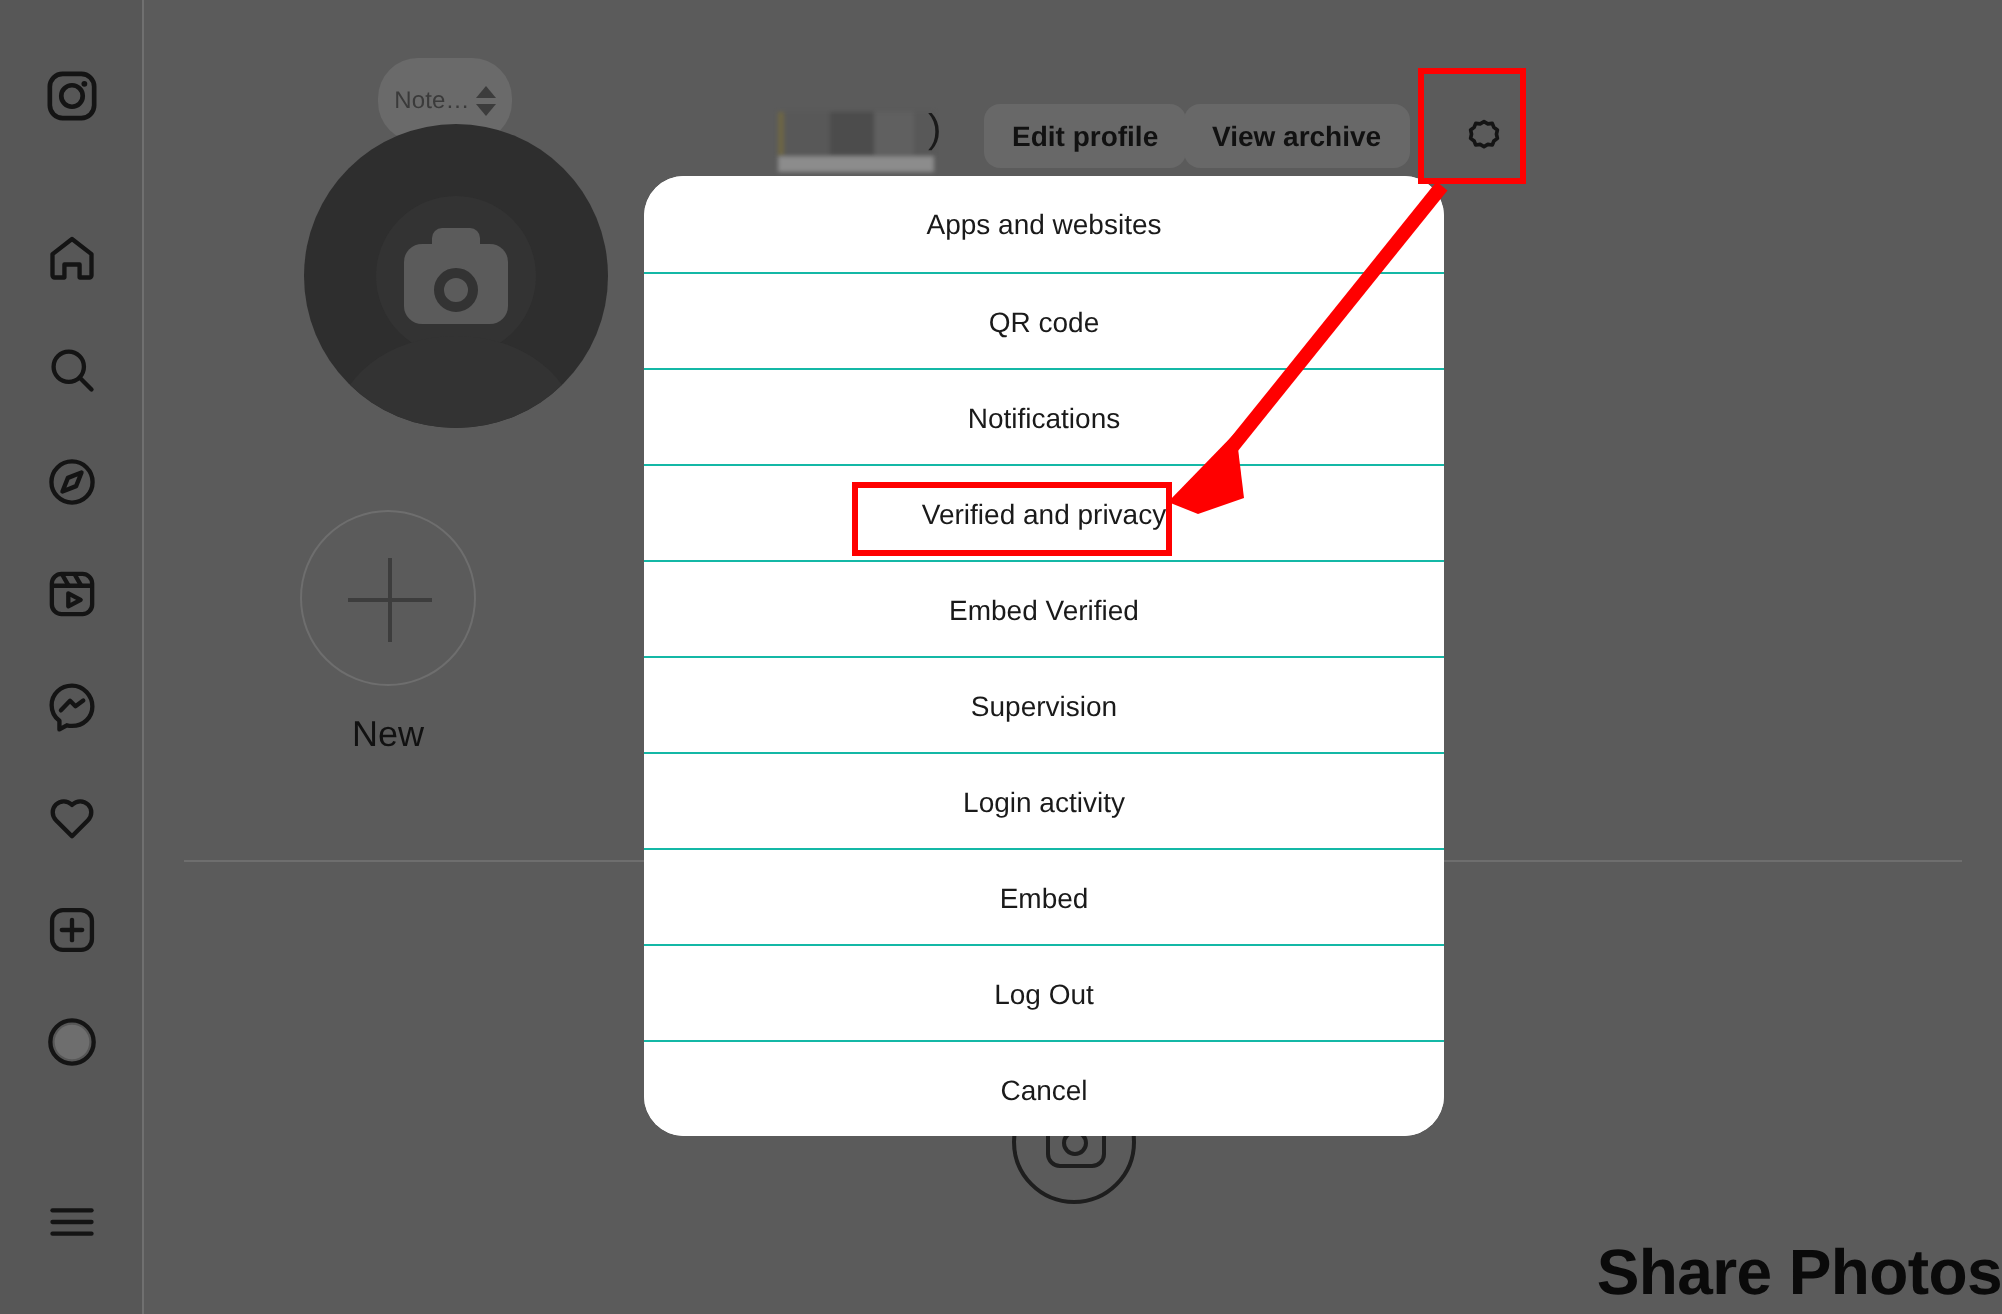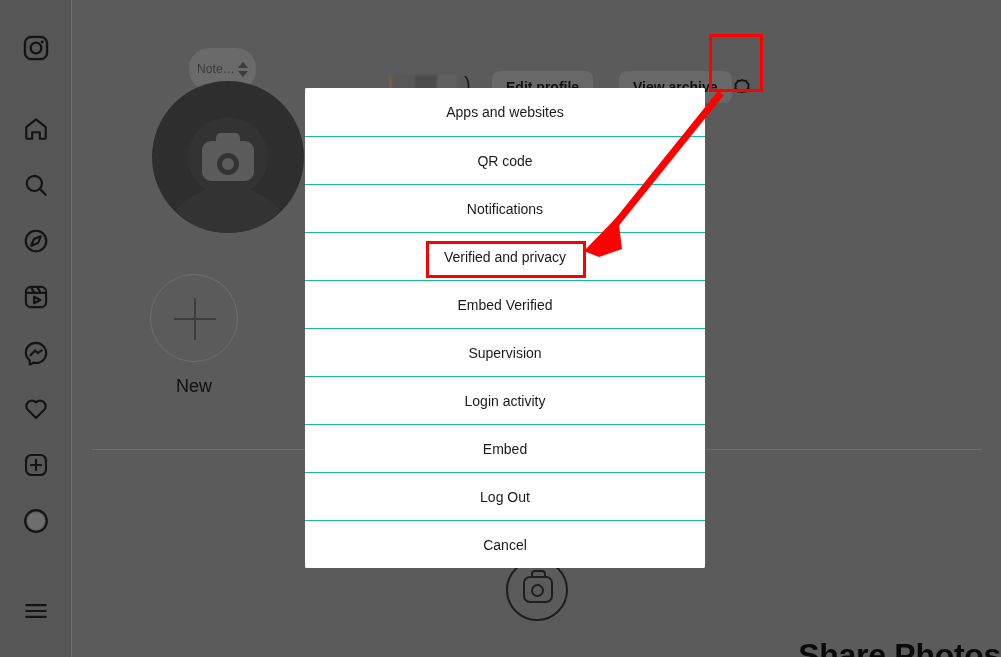--- a/index.html
+++ b/index.html
@@ -31,21 +31,20 @@
   }
   .nav-item svg { display: block; }
   .glyph-stroke { fill: none; stroke: #141414; stroke-width: 2; stroke-linecap: round; stroke-linejoin: round; }
 
   
   #main {
     position: absolute; left: 72px; top: 0;
     width: 929px; height: 529px;
     background: #5b5b5b;
     z-index: 1;
-    margin-top: 19px;
   }
 
   
   #note-bubble {
     position: absolute; left: 117px; top: 29px;
     width: 67px; height: 42px;
     background: #6a6a6a;
     border-radius: 20px;
     display: flex; align-items: center; justify-content: center;
     gap: 3px;
@@ -128,21 +127,21 @@
     height: 32px;
     background: #686868;
     border: none; border-radius: 8px;
     color: #111; font-size: 14px; font-weight: 700;
     font-family: Liberation Sans, sans-serif;
     display: flex; align-items: center; justify-content: center;
     padding: 0 14px;
     cursor: pointer;
   }
   #edit-profile-btn { left: 420px; }
-  #view-archive-btn { left: 547px; }
+  #view-archive-btn { left: 520px; }
 
   #settings-gear {
     position: absolute; left: 650px; top: 48px;
     width: 40px; height: 40px;
     display: flex; align-items: center; justify-content: center;
     cursor: pointer;
   }
 
   
   #new-highlight {
@@ -191,24 +190,24 @@
     position: absolute; left: 23px; top: 9px;
     width: 15px; height: 8px; border: 2px solid #1e1e1e; border-bottom: none; border-radius: 4px 4px 0 0;
     background: #5b5b5b;
   }
   #empty-title {
     font-size: 32px; font-weight: 700; color: #0a0a0a; letter-spacing: -.3px;
   }
 
   
   #modal-sheet {
-    position: absolute; left: 305px; top: 88px;
+    position: absolute; left: 322px; top: 88px;
     width: 400px;
     background: #ffffff;
-    border-radius: 2px;
+    border-radius: 20px;
     overflow: hidden;
     z-index: 20;
     box-shadow: 0 0 0 0 rgba(0,0,0,0);
   }
   .menu-item {
     height: 48px;
     display: flex; align-items: center; justify-content: center;
     font-size: 14px; color: #1a1a1a;
     border-top: 1px solid #14b8a6;
     cursor: pointer;

